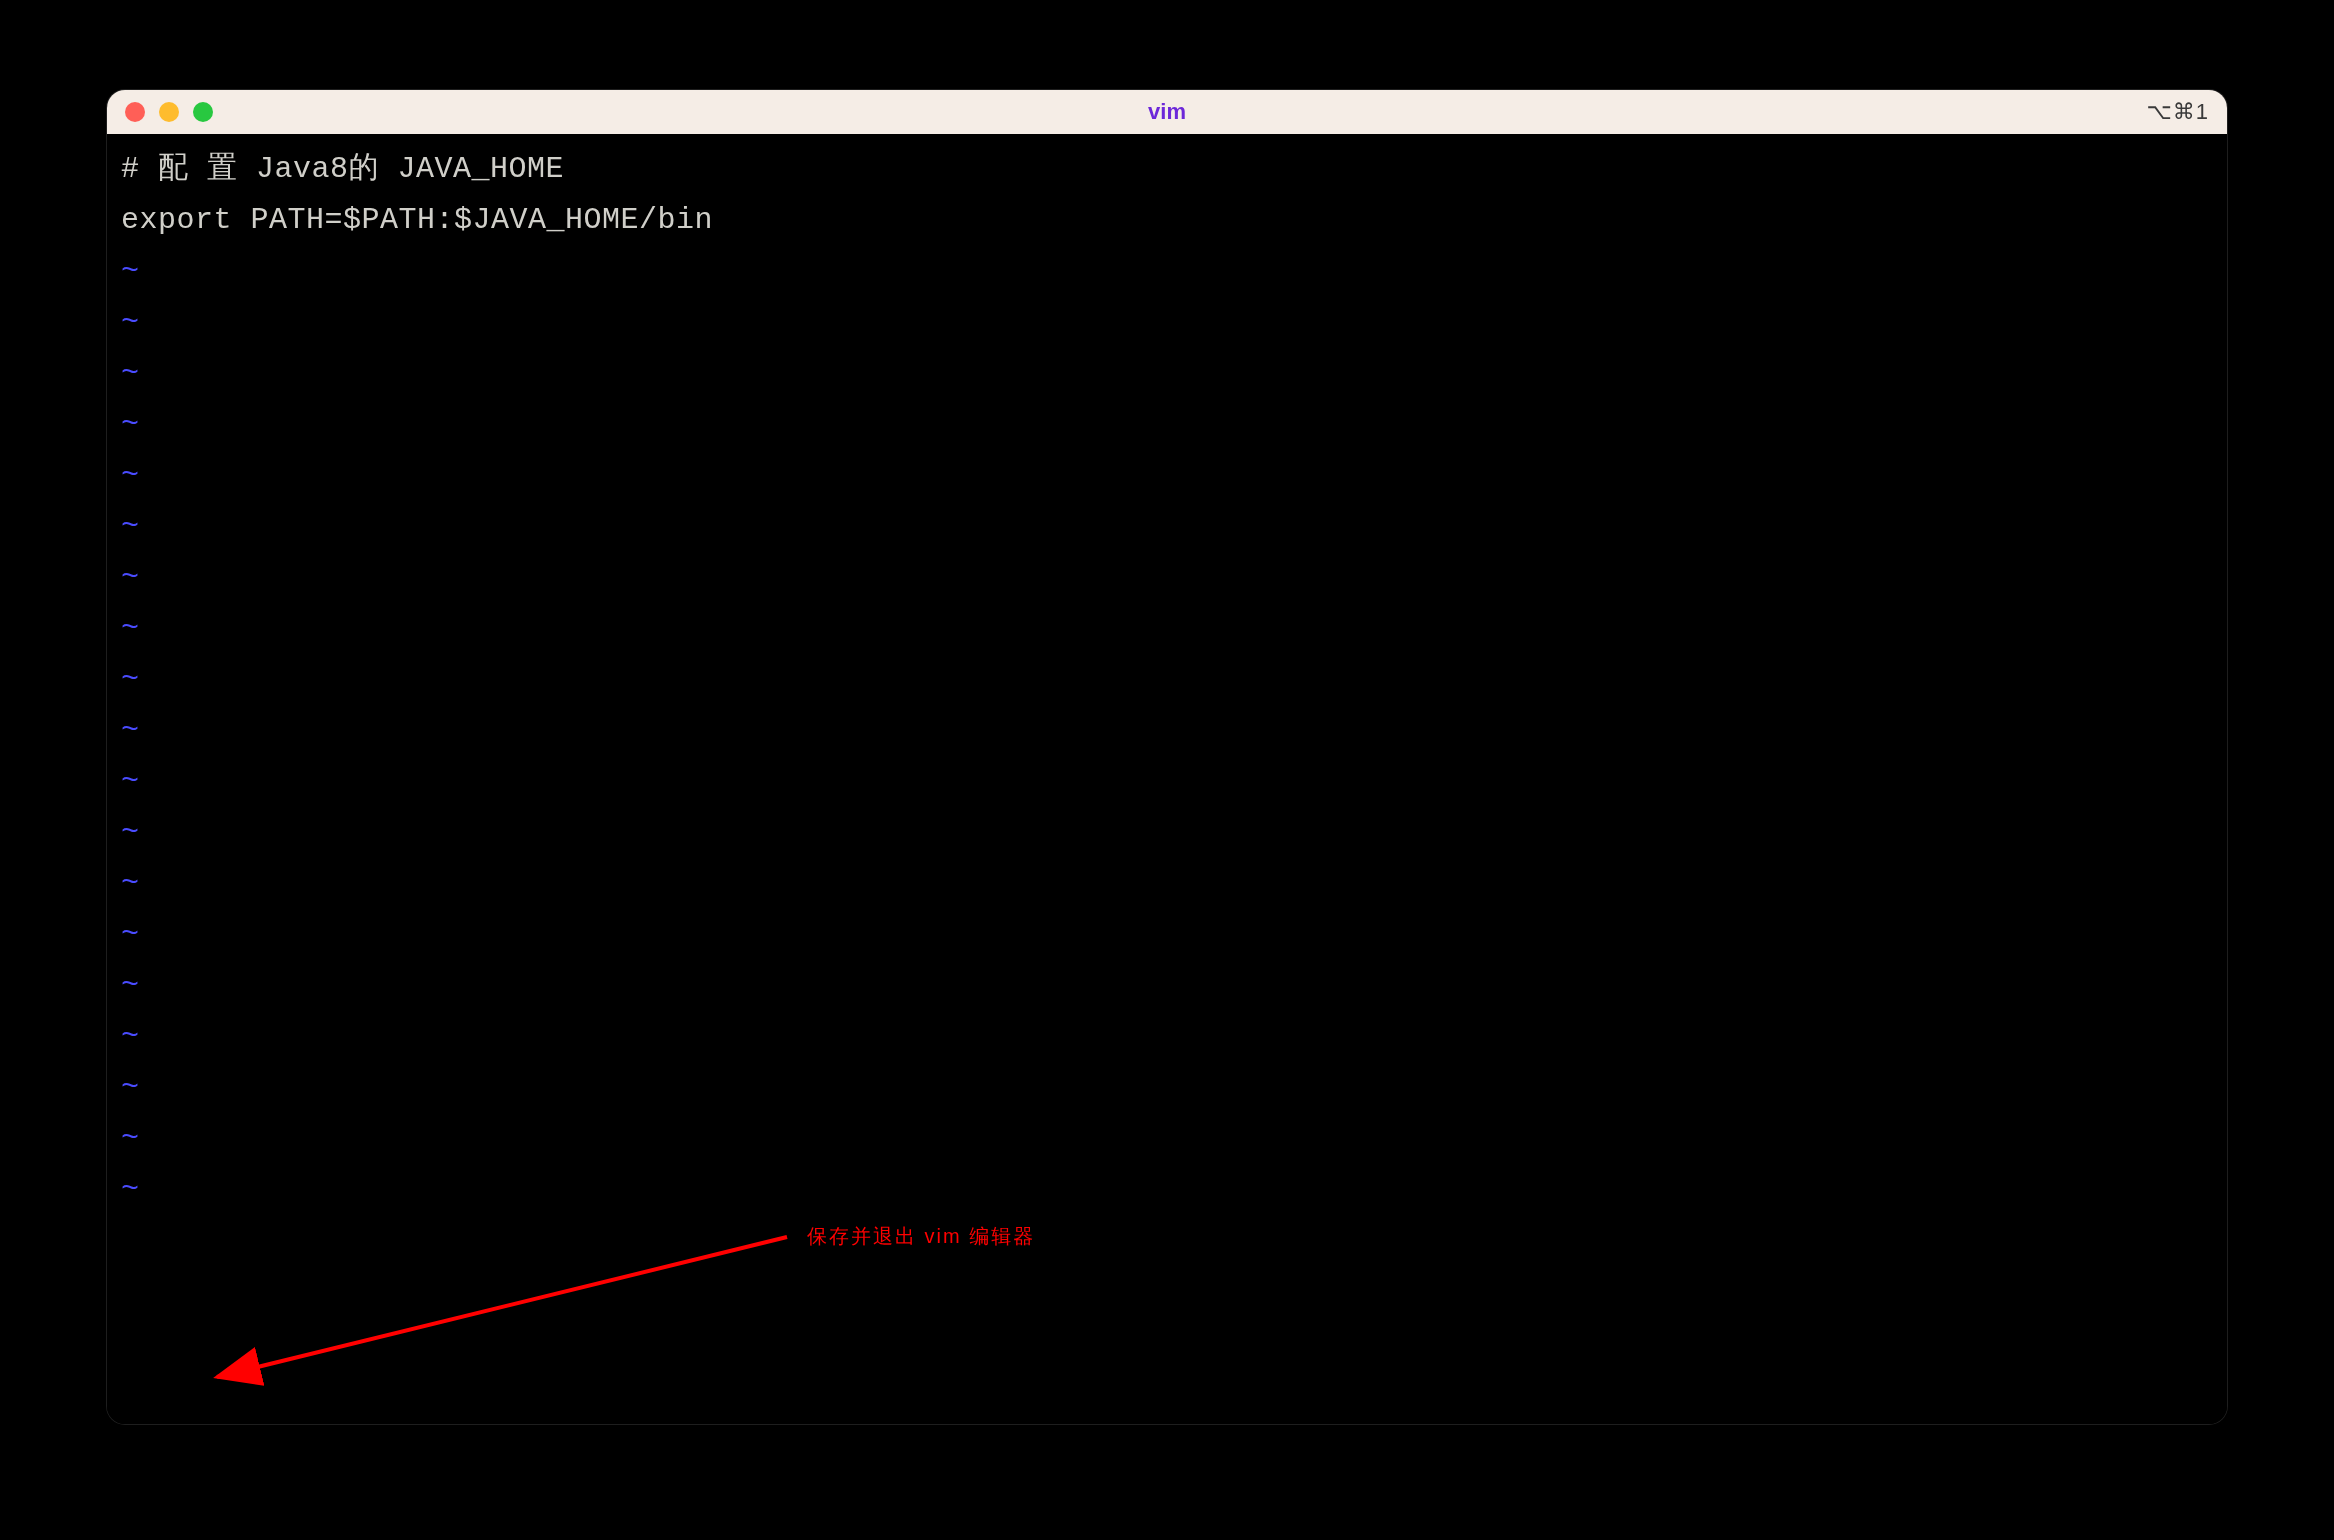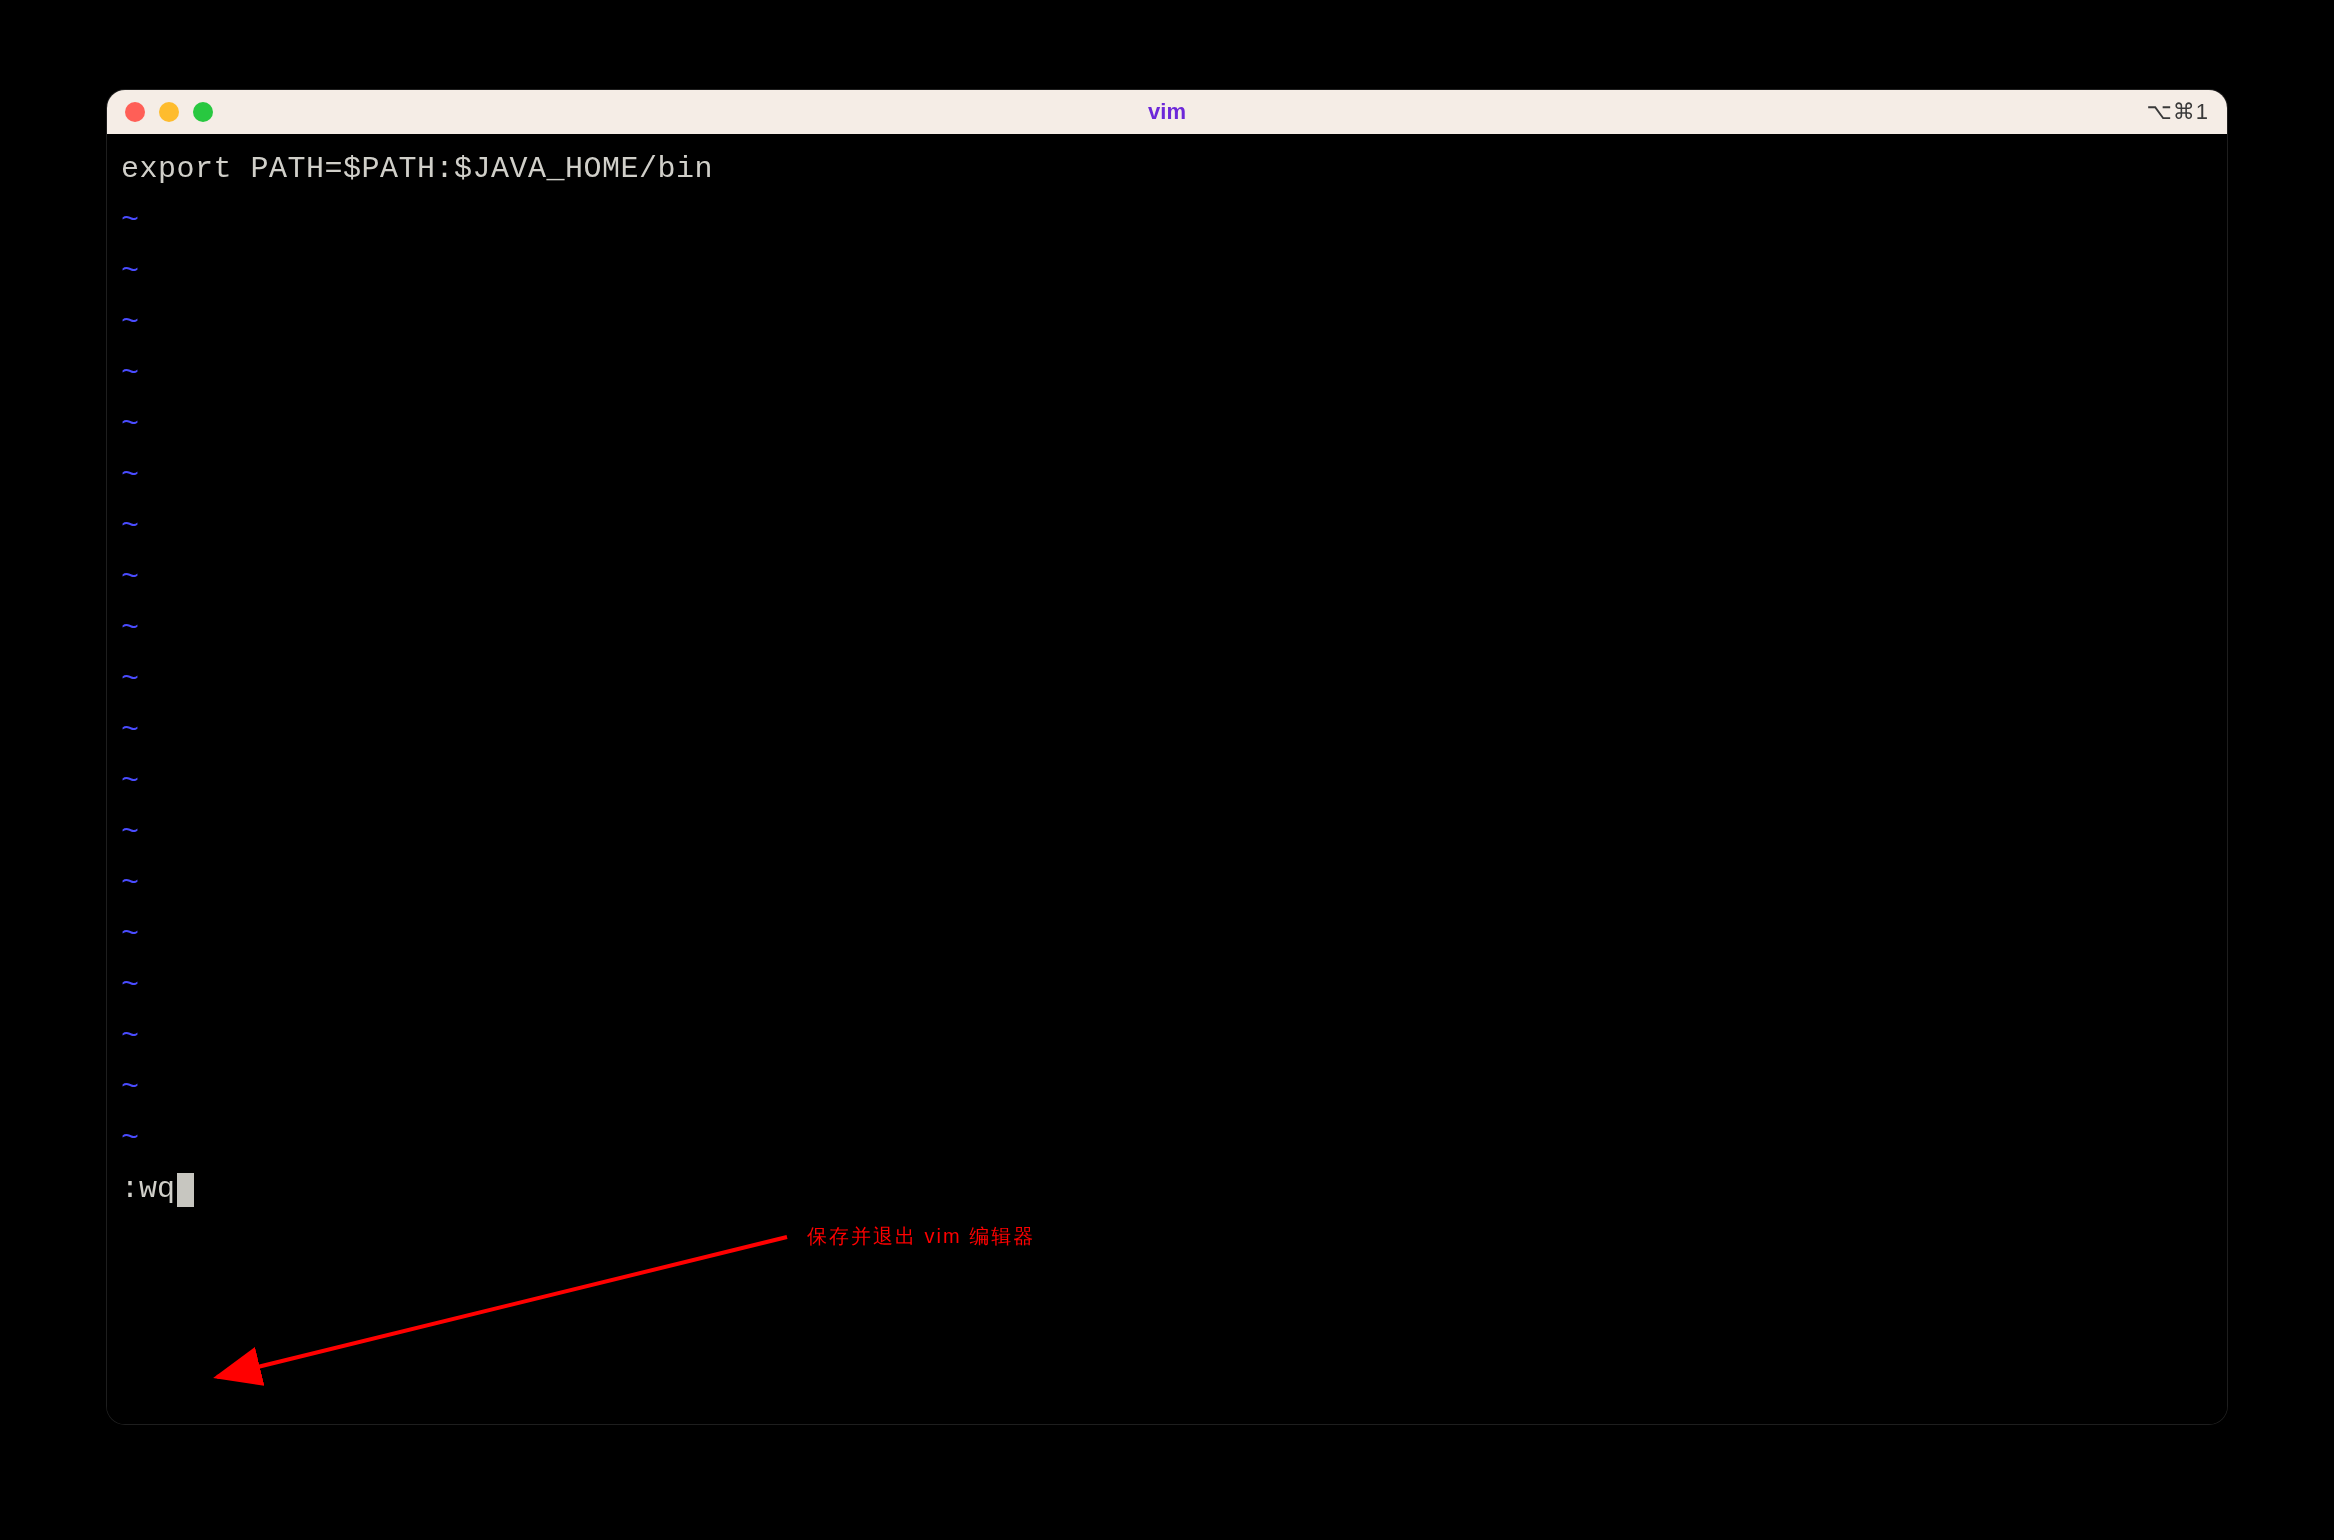--- a/index.html
+++ b/index.html
@@ -111,20 +111,21 @@
     <div class="traffic-lights">
       <div class="traffic-light tl-close"></div>
       <div class="traffic-light tl-min"></div>
       <div class="traffic-light tl-max"></div>
     </div>
     <div class="title">vim</div>
     <div class="titlebar-right">⌥⌘1</div>
   </div>
 
   <div class="terminal">
+    <div class="line"># 配 置 Java8的 JAVA_HOME</div>
     <div class="line">export PATH=$PATH:$JAVA_HOME/bin</div>
 
     <div id="tilde-container">
         <div class="tilde">~</div>
         <div class="tilde">~</div>
         <div class="tilde">~</div>
         <div class="tilde">~</div>
         <div class="tilde">~</div>
         <div class="tilde">~</div>
         <div class="tilde">~</div>
@@ -135,23 +136,20 @@
         <div class="tilde">~</div>
         <div class="tilde">~</div>
         <div class="tilde">~</div>
         <div class="tilde">~</div>
         <div class="tilde">~</div>
         <div class="tilde">~</div>
         <div class="tilde">~</div>
         <div class="tilde">~</div>
       </div>
 
-    <div class="cmdline">
-      <span>:wq</span><span class="cursor"></span>
-    </div>
 
     <svg class="annotation-arrow" style="left:70px; top:1085px;" width="640" height="180">
       <defs>
         <marker id="arrowhead" markerWidth="12" markerHeight="10" refX="11" refY="5" orient="auto">
           <polygon points="0 0, 12 5, 0 10" fill="#ff0000"></polygon>
         </marker>
       </defs>
       <line x1="610" y1="18" x2="40" y2="158" stroke="#ff0000" stroke-width="4" marker-end="url(#arrowhead)"></line>
     </svg>
 

